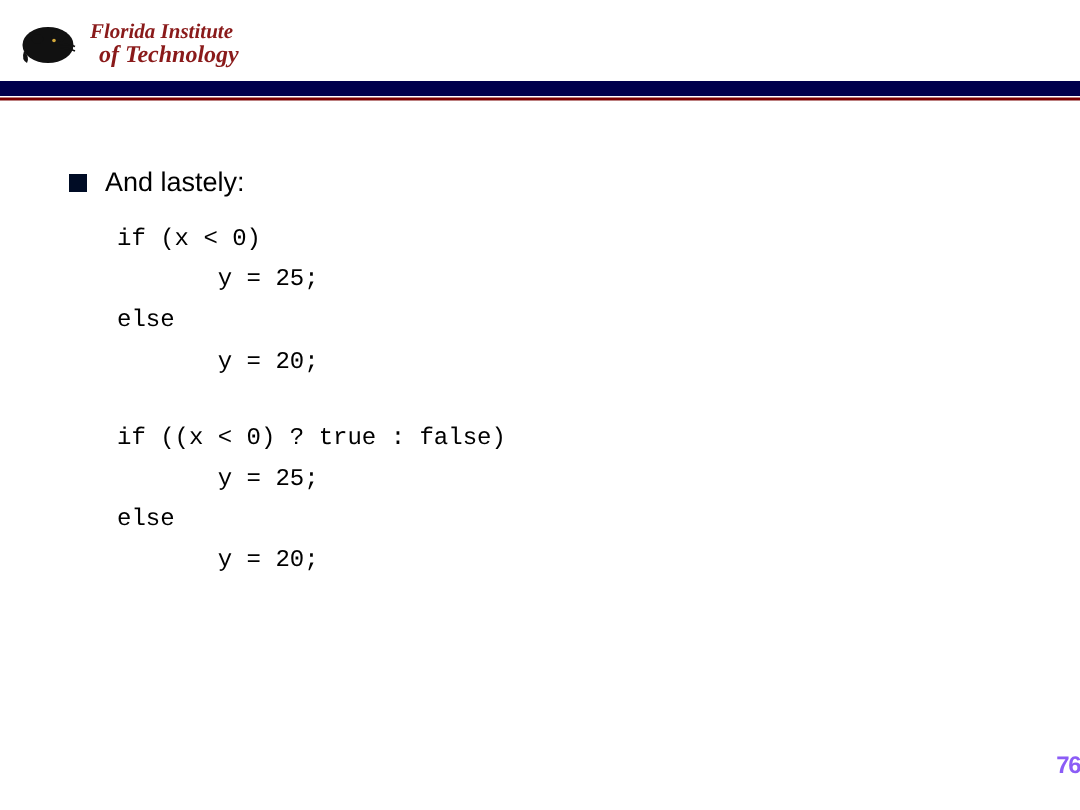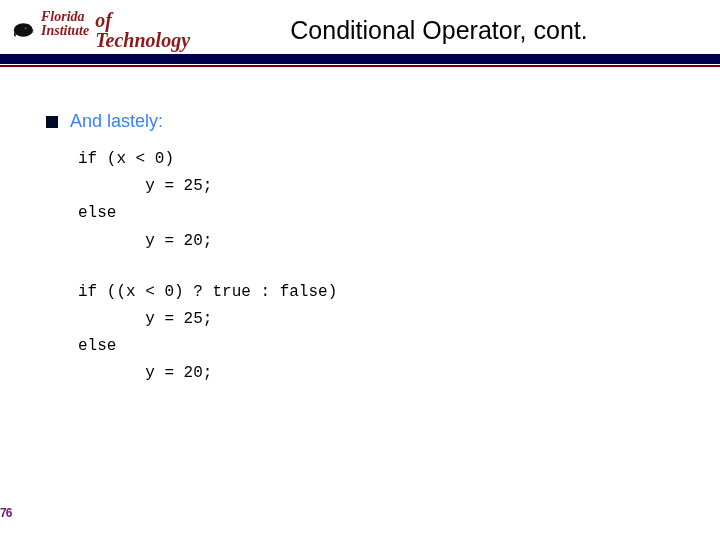--- a/index.html
+++ b/index.html
@@ -1,31 +1,31 @@
 <!DOCTYPE html>
 <html><head>
 <meta charset="utf-8">
 <style>
   * { margin: 0; padding: 0; box-sizing: border-box; }
   html, body { width: 720px; height: 540px; background: #fff; font-family: Arial, Helvetica, sans-serif; overflow: hidden; }
   .slide { width: 720px; height: 540px; position: relative; }
   .header { display: flex; align-items: center; height: 54px; padding: 6px 12px 0 12px; }
   .logo { width: 178px; height: 42px; display: flex; align-items: center; gap: 4px; }
   .panther { width: 44px; height: 36px; }
-  .logo-text { display: flex; justify-content: center; line-height: 1; }
+  .logo-text { display: flex; flex-direction: column; justify-content: center; line-height: 1; }
   .logo-line1 { font-style: italic; font-weight: bold; color: #8a1a1a; font-size: 14px; font-family: "Times New Roman", serif; }
-  .logo-line2 { font-style: italic; font-weight: bold; color: #8a1a1a; font-size: 20px; font-family: "Times New Roman", serif; margin-left: 6px; }
+  .logo-line2 { font-style: italic; font-weight: bold; color: #8a1a1a; font-size: 16px; font-family: "Times New Roman", serif; margin-left: 6px; }
   .title { flex: 1; text-align: center; font-size: 25px; color: #000; font-family: Arial, sans-serif; padding-right: 20px; }
   .rule-dark { height: 10px; background: #00004d; width: 100%; }
   .rule-thin { height: 2px; background: #7a0000; width: 100%; margin-top: 1px; }
   .content { padding: 44px 46px 0 46px; }
-  .bullet { display: flex; align-items: flex-start; gap: 12px; font-size: 18px; color: #3b82f6; margin-bottom: 8px; }
+  .bullet { display: flex; align-items: flex-start; gap: 12px; font-size: 18px; color: #000000; margin-bottom: 8px; }
   .bullet .sq { width: 12px; height: 12px; background: #000c25; margin-top: 5px; flex: 0 0 auto; }
   .code { font-family: "Courier New", Courier, monospace; font-size: 16px; color: #000; white-space: pre; margin: 14px 0 24px 32px; line-height: 1.7; }
-  .pagenum { position: absolute; bottom: 20px; left: 0; width: 100%; text-align: left; font-size: 12px; font-weight: bold; color: #701a75; letter-spacing: -1px; }
+  .pagenum { position: absolute; bottom: 20px; left: 0; width: 100%; text-align: right; font-size: 16px; font-weight: bold; color: #8b5cf6; letter-spacing: -1px; }
 </style>
 </head>
 <body>
 
 <div class="slide">
 
   <div class="header">
     <div class="logo">
       <svg class="panther" viewBox="0 0 44 36">
         <ellipse cx="20" cy="18" rx="17" ry="12" fill="#111"></ellipse>
@@ -34,21 +34,20 @@
         <path d="M4 22 Q2 28 6 30 Q8 26 4 22" fill="#111"></path>
         <circle cx="24" cy="15" r="1.2" fill="#d4a93a"></circle>
         <path d="M28 18 Q34 17 38 19" stroke="#111" stroke-width="1" fill="none"></path>
         <path d="M28 20 Q34 20 38 22" stroke="#111" stroke-width="1" fill="none"></path>
       </svg>
       <div class="logo-text">
         <span class="logo-line1">Florida Institute</span>
         <span class="logo-line2">of Technology</span>
       </div>
     </div>
-    <div class="title">Conditional Operator, cont.</div>
   </div>
 
   <div class="rule-dark"></div>
   <div class="rule-thin"></div>
 
   <div class="content">
 
     <div class="bullet">
       <span class="sq"></span>
       <span>And lastely:</span>

